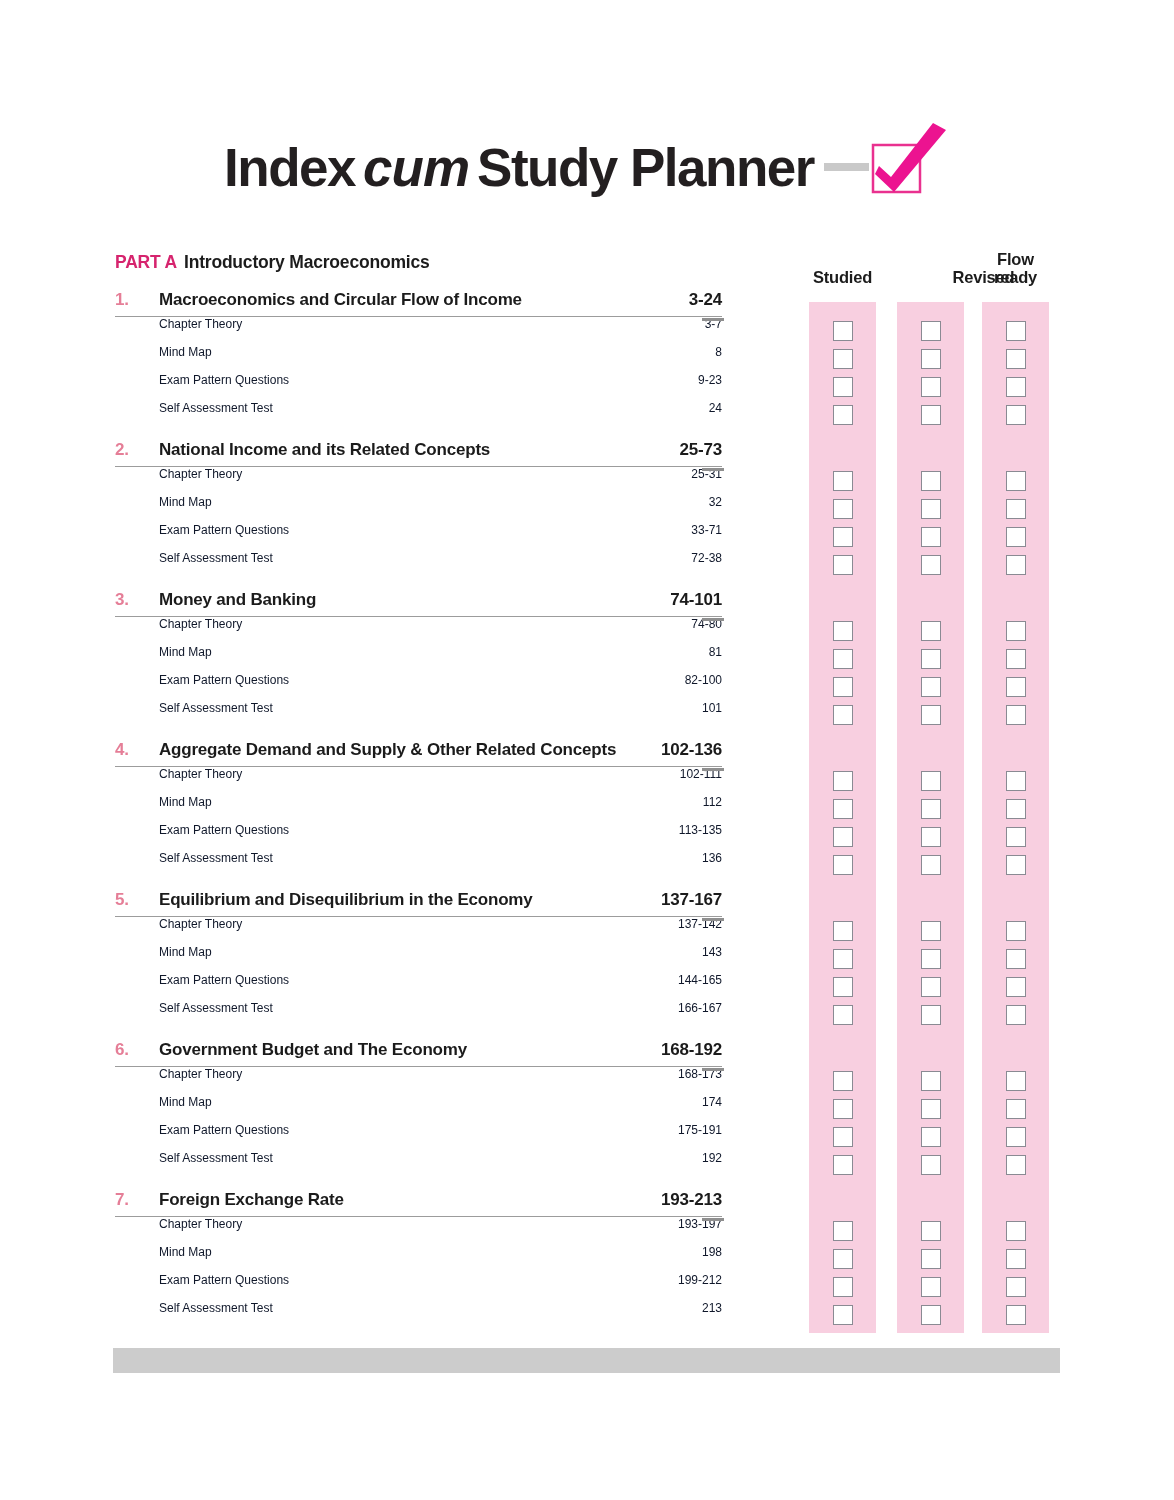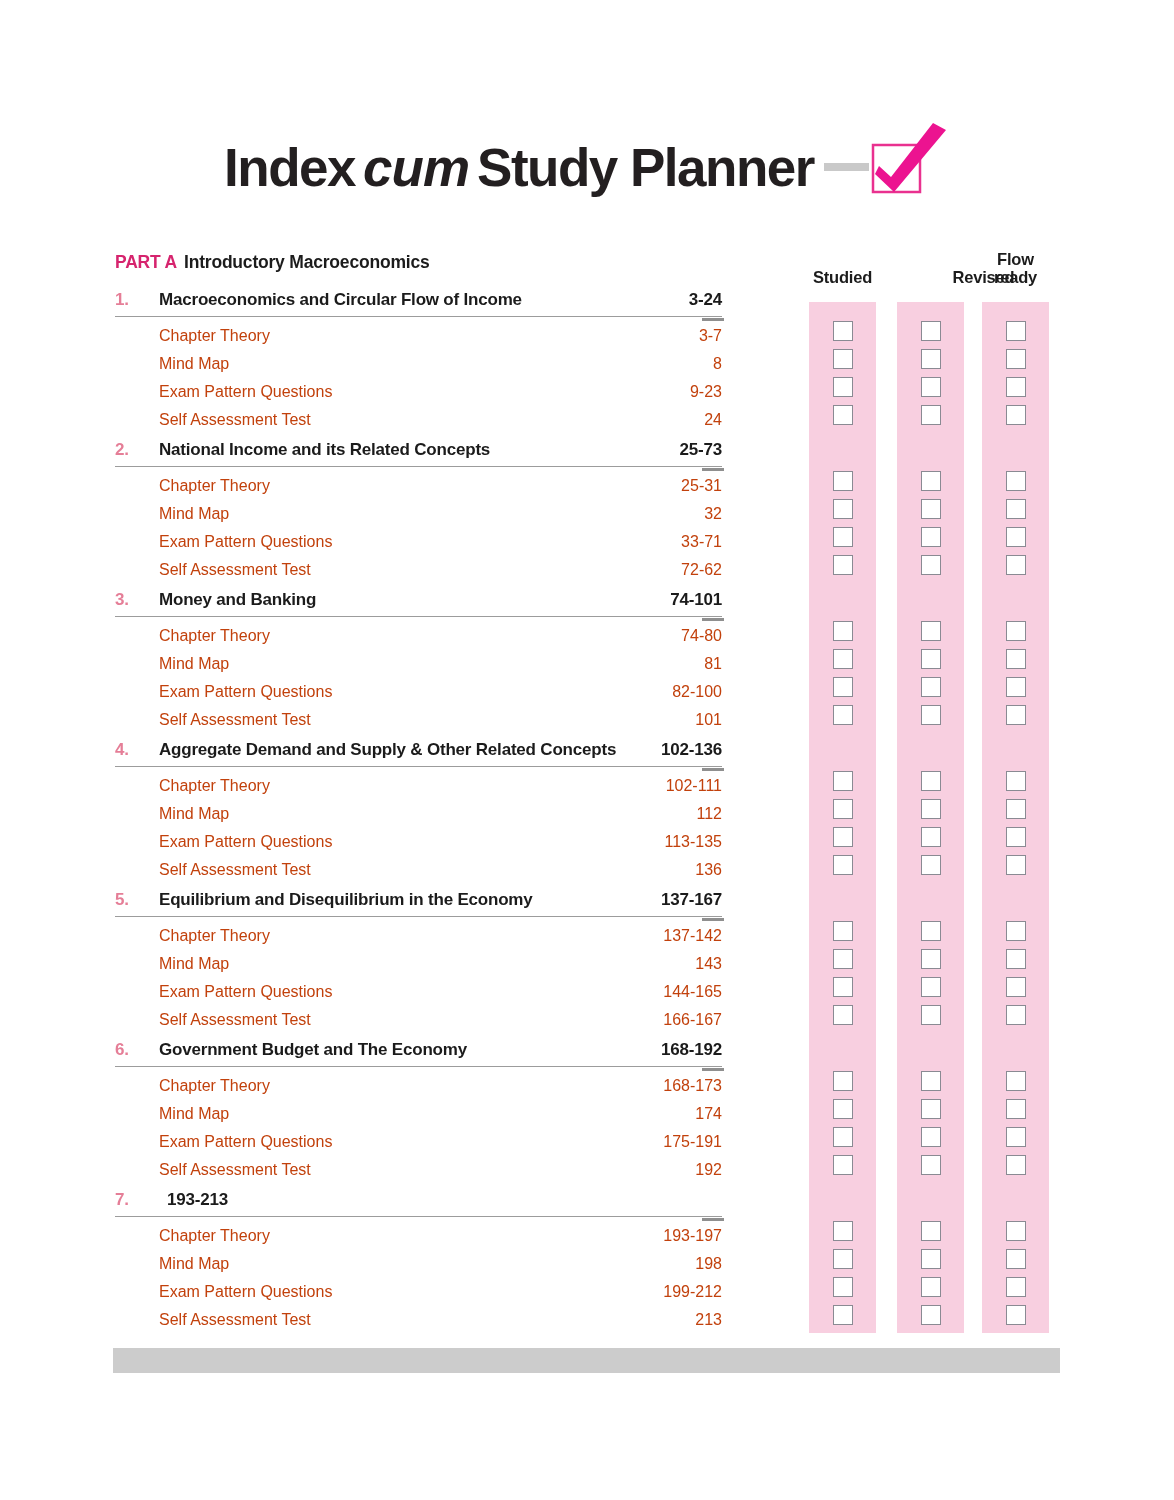--- a/index.html
+++ b/index.html
@@ -63,22 +63,22 @@
   }
   .ch-num { width:44px; color:#e57e97; flex:0 0 auto; }
   .ch-title { flex:1 1 auto; }
   .ch-pages { margin-left:8px; flex:0 0 auto; }
   .ch-tick {
     position:absolute; right:-2px; top:34px;
     width:22px; height:3px; background:#8f8f8f;
   }
   .ch-row {
     margin-left:115px; width:607px; height:28px;
-    display:flex; align-items:flex-end;
-    font-size:16px; color:#c2410c;
+    display:flex; align-items:flex-start;
+    font-size:12px; color:#0f172a;
   }
   .ch-row .label { padding-left:44px; }
   .ch-row .pages { margin-left:auto; }
 
   
   .cluster { position:absolute; top:33px; width:24px; }
   .cluster-1 { left:831px; }
   .cluster-2 { left:919px; }
   .cluster-3 { left:1004px; }
   .cb-cell { height:28px; display:flex; align-items:center; justify-content:center; }
@@ -204,21 +204,21 @@
         <div class="ch-row">
           <span class="label">Mind Map</span>
           <span class="pages">32</span>
         </div>
         <div class="ch-row">
           <span class="label">Exam Pattern Questions</span>
           <span class="pages">33-71</span>
         </div>
         <div class="ch-row">
           <span class="label">Self Assessment Test</span>
-          <span class="pages">72-62</span>
+          <span class="pages">72-38</span>
         </div>
         <div class="cluster cluster-1">
           <div class="cb-cell">
             <div class="checkbox"></div>
           </div>
           <div class="cb-cell">
             <div class="checkbox"></div>
           </div>
           <div class="cb-cell">
             <div class="checkbox"></div>
@@ -516,20 +516,21 @@
             <div class="checkbox"></div>
           </div>
           <div class="cb-cell">
             <div class="checkbox"></div>
           </div>
         </div>
       </div>
       <div class="chapter">
         <div class="ch-heading">
           <span class="ch-num">7.</span>
+          <span class="ch-title">Foreign Exchange Rate</span>
           <span class="ch-pages">193-213</span>
           <span class="ch-tick"></span>
         </div>
         <div class="ch-row">
           <span class="label">Chapter Theory</span>
           <span class="pages">193-197</span>
         </div>
         <div class="ch-row">
           <span class="label">Mind Map</span>
           <span class="pages">198</span>

